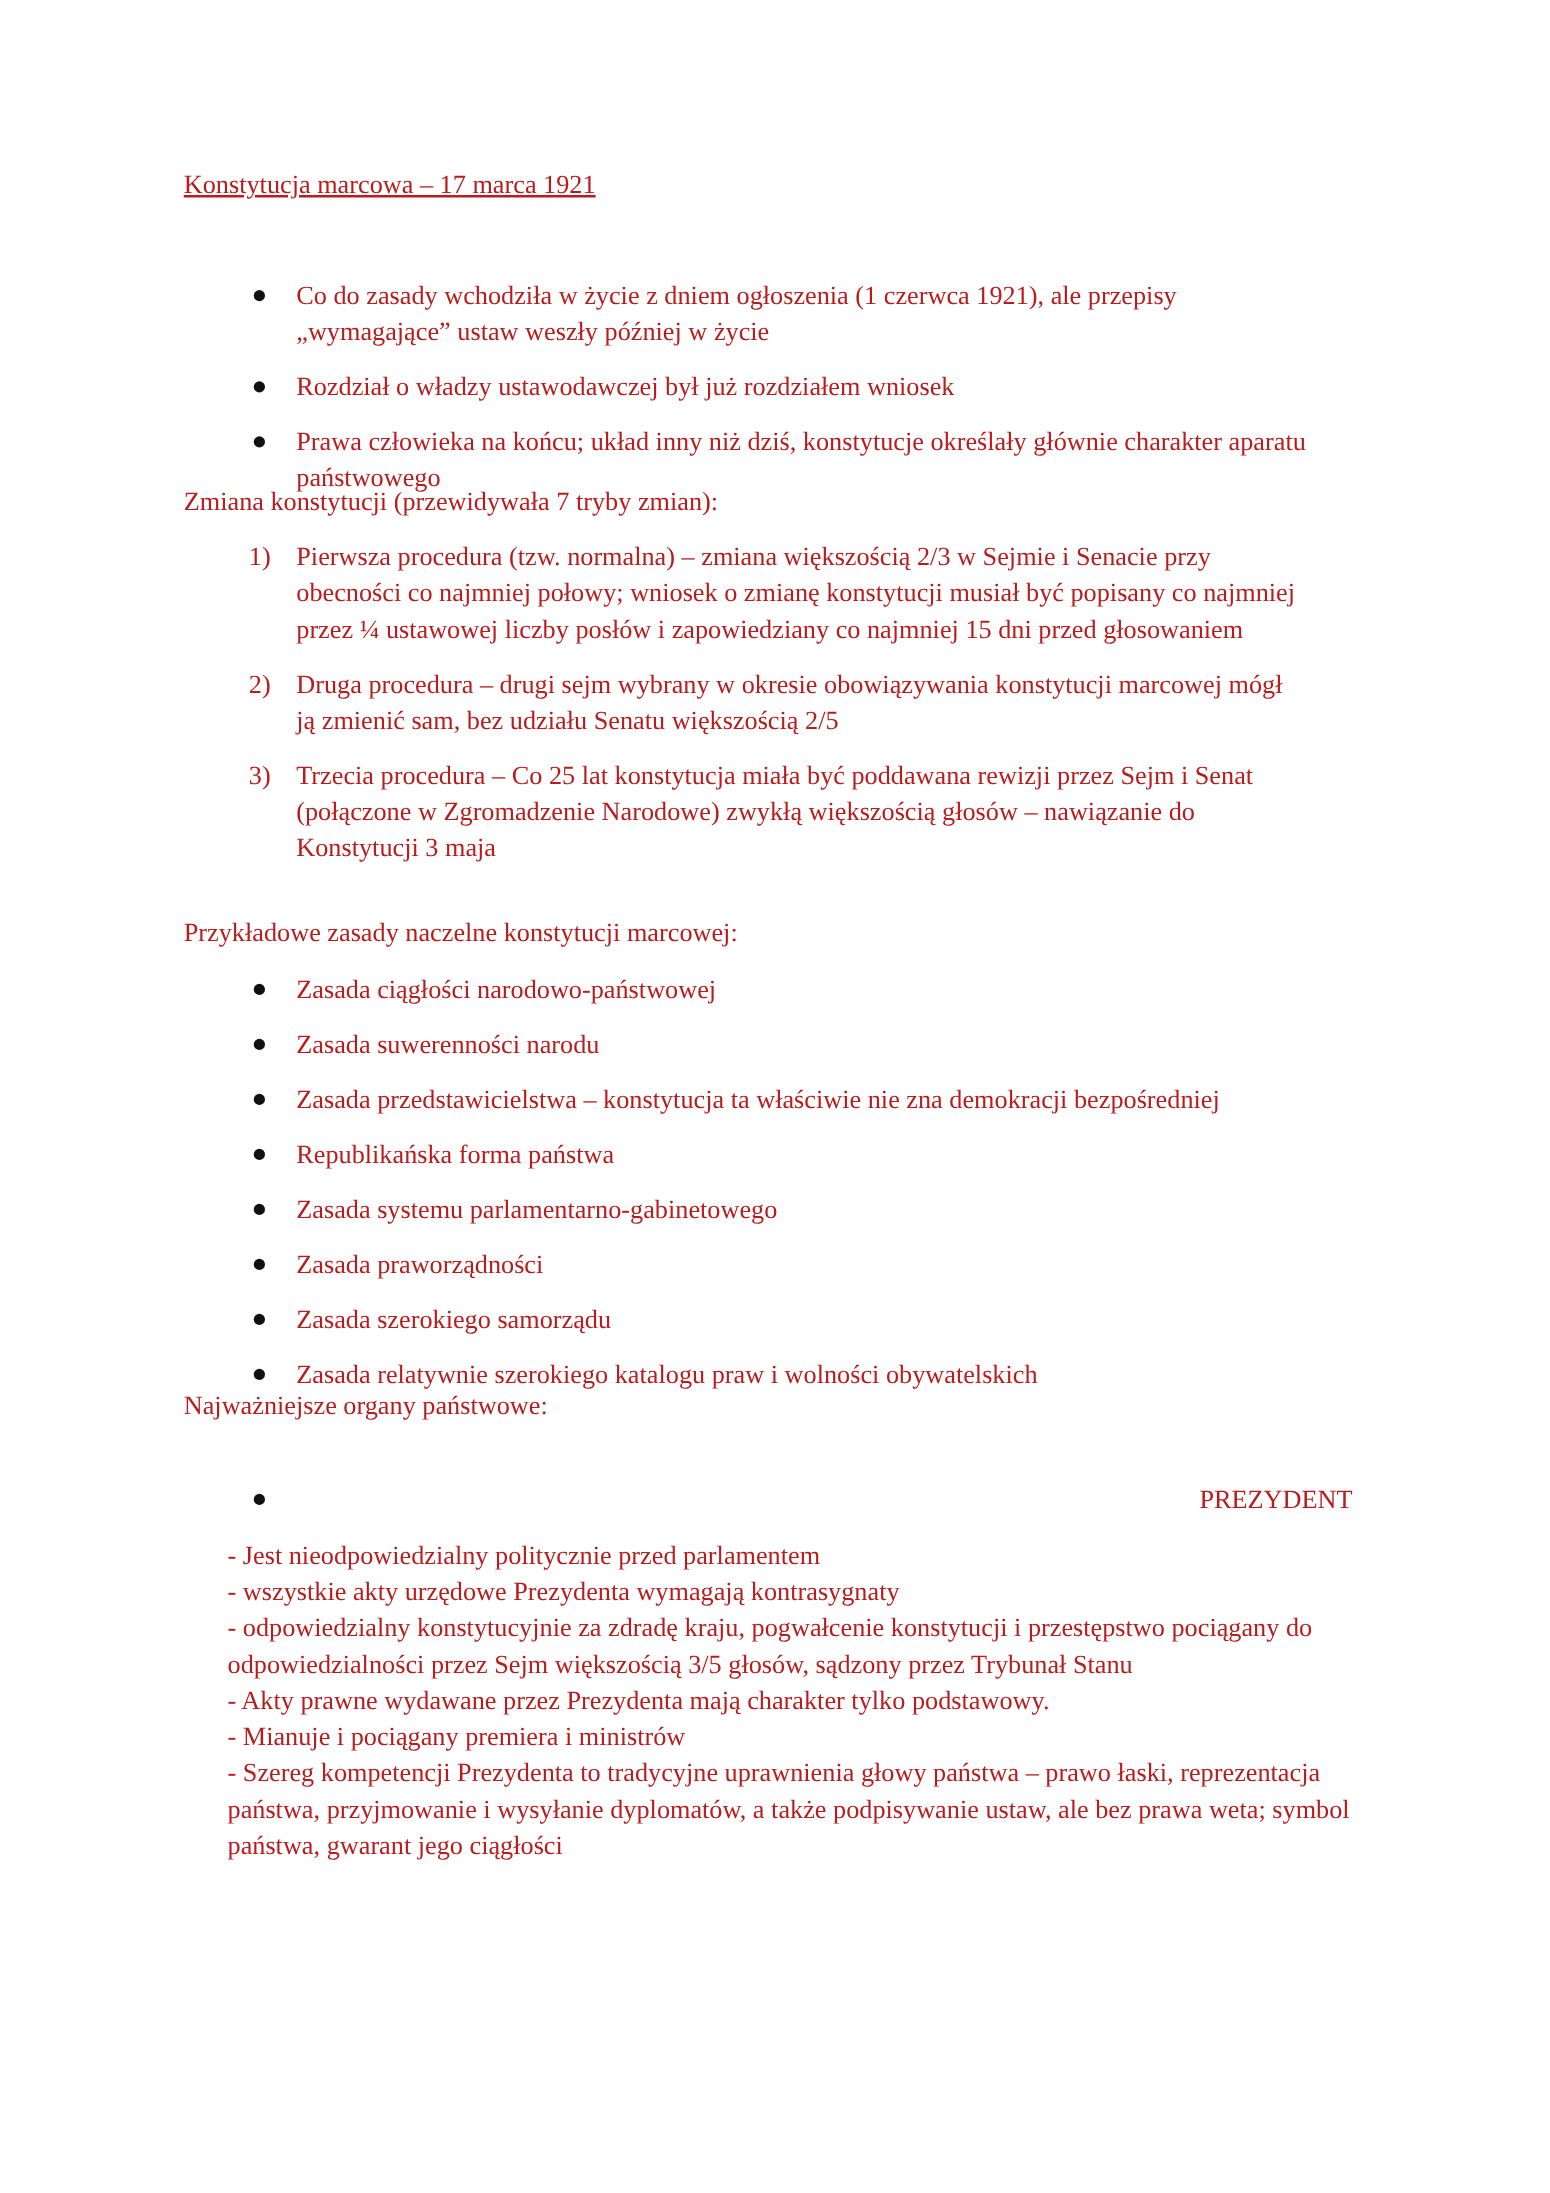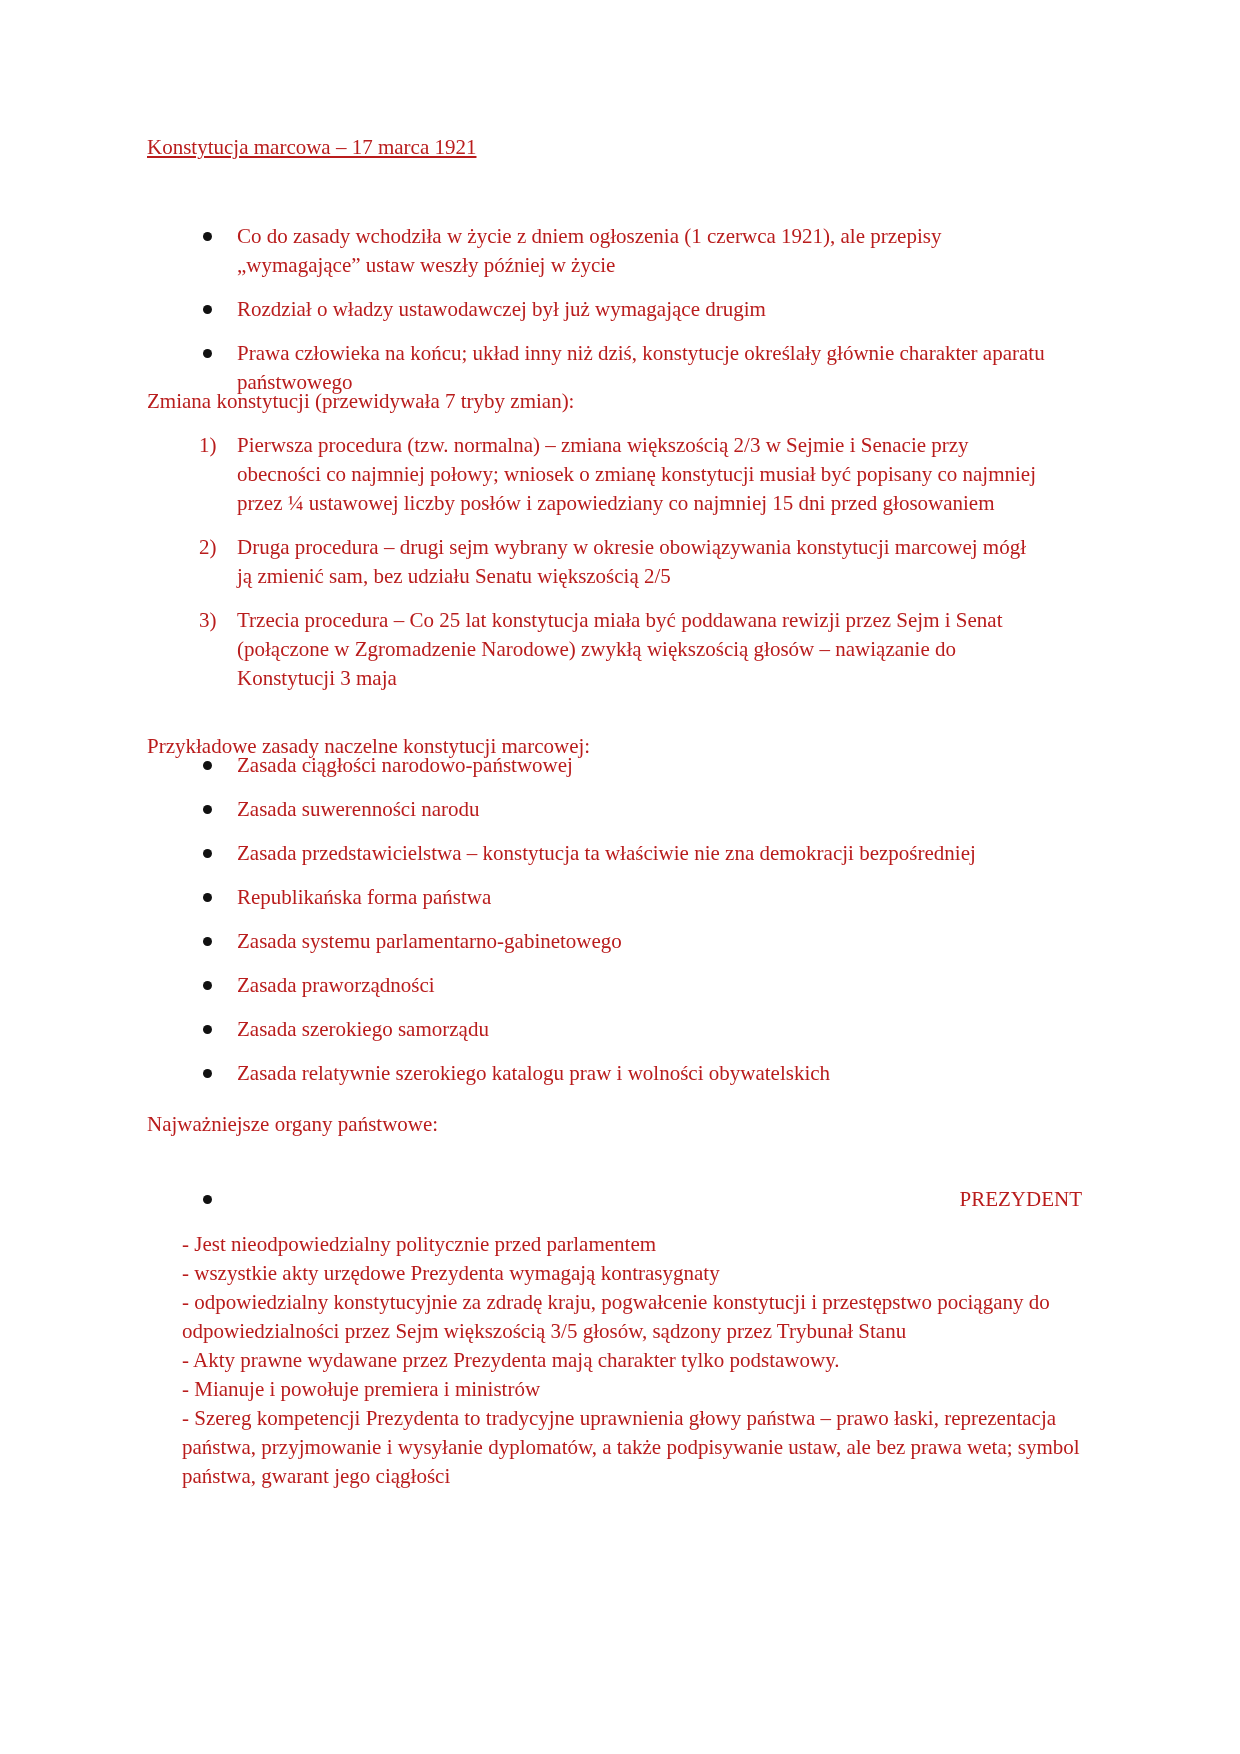--- a/index.html
+++ b/index.html
@@ -22,35 +22,35 @@
 </style>
 </head>
 <body>
 
 <div class="page">
 
   <p class="p title" style="top:133px;">Konstytucja marcowa – 17 marca 1921</p>
 
   <ul class="bullets" style="top:207px; width:920px;">
     <li><span class="dot"></span><span>Co do zasady wchodziła w życie z dniem ogłoszenia (1 czerwca 1921), ale przepisy „wymagające” ustaw weszły później w życie</span></li>
-    <li><span class="dot"></span><span>Rozdział o władzy ustawodawczej był już wymagające drugim</span></li>
+    <li><span class="dot"></span><span>Rozdział o władzy ustawodawczej był już rozdziałem wniosek</span></li>
     <li><span class="dot"></span><span>Prawa człowieka na końcu; układ inny niż dziś, konstytucje określały głównie charakter aparatu państwowego</span></li>
   </ul>
 
   <p class="p" style="top:387px;">Zmiana konstytucji (przewidywała 7 tryby zmian):</p>
 
   <ol class="nums" style="top:416px; width:905px;">
     <li><span class="num">1)</span><span>Pierwsza procedura (tzw. normalna) – zmiana większością 2/3 w Sejmie i Senacie przy obecności co najmniej połowy; wniosek o zmianę konstytucji musiał być popisany co najmniej przez ¼ ustawowej liczby posłów i zapowiedziany co najmniej 15 dni przed głosowaniem</span></li>
     <li><span class="num">2)</span><span>Druga procedura – drugi sejm wybrany w okresie obowiązywania konstytucji marcowej mógł ją zmienić sam, bez udziału Senatu większością 2/5</span></li>
     <li><span class="num">3)</span><span>Trzecia procedura – Co 25 lat konstytucja miała być poddawana rewizji przez Sejm i Senat (połączone w Zgromadzenie Narodowe) zwykłą większością głosów – nawiązanie do Konstytucji 3 maja</span></li>
   </ol>
 
   <p class="p" style="top:732px;">Przykładowe zasady naczelne konstytucji marcowej:</p>
 
-  <ul class="bullets" style="top:736px; width:880px;">
+  <ul class="bullets" style="top:762px; width:880px;">
     <li><span class="dot"></span><span>Zasada ciągłości narodowo-państwowej</span></li>
     <li><span class="dot"></span><span>Zasada suwerenności narodu</span></li>
     <li><span class="dot"></span><span>Zasada przedstawicielstwa – konstytucja ta właściwie nie zna demokracji bezpośredniej</span></li>
     <li><span class="dot"></span><span>Republikańska forma państwa</span></li>
     <li><span class="dot"></span><span>Zasada systemu parlamentarno-gabinetowego</span></li>
     <li><span class="dot"></span><span>Zasada praworządności</span></li>
     <li><span class="dot"></span><span>Zasada szerokiego samorządu</span></li>
     <li><span class="dot"></span><span>Zasada relatywnie szerokiego katalogu praw i wolności obywatelskich</span></li>
   </ul>
 
@@ -58,17 +58,17 @@
 
   <ul class="bullets" style="top:1170px;text-align:right;">
     <li><span class="dot"></span><span>PREZYDENT</span></li>
   </ul>
 
   <div class="dash-block" style="top:1230px; width:905px;">
     <div>- Jest nieodpowiedzialny politycznie przed parlamentem</div>
     <div>- wszystkie akty urzędowe Prezydenta wymagają kontrasygnaty</div>
     <div>- odpowiedzialny konstytucyjnie za zdradę kraju, pogwałcenie konstytucji i przestępstwo pociągany do odpowiedzialności przez Sejm większością 3/5 głosów, sądzony przez Trybunał Stanu</div>
     <div>- Akty prawne wydawane przez Prezydenta mają charakter tylko podstawowy.</div>
-    <div>- Mianuje i powołuje premiera i ministrów</div>
+    <div>- Mianuje i pociągany premiera i ministrów</div>
     <div>- Szereg kompetencji Prezydenta to tradycyjne uprawnienia głowy państwa – prawo łaski, reprezentacja państwa, przyjmowanie i wysyłanie dyplomatów, a także podpisywanie ustaw, ale bez prawa weta; symbol państwa, gwarant jego ciągłości</div>
   </div>
 
 </div>
 
 </body></html>

